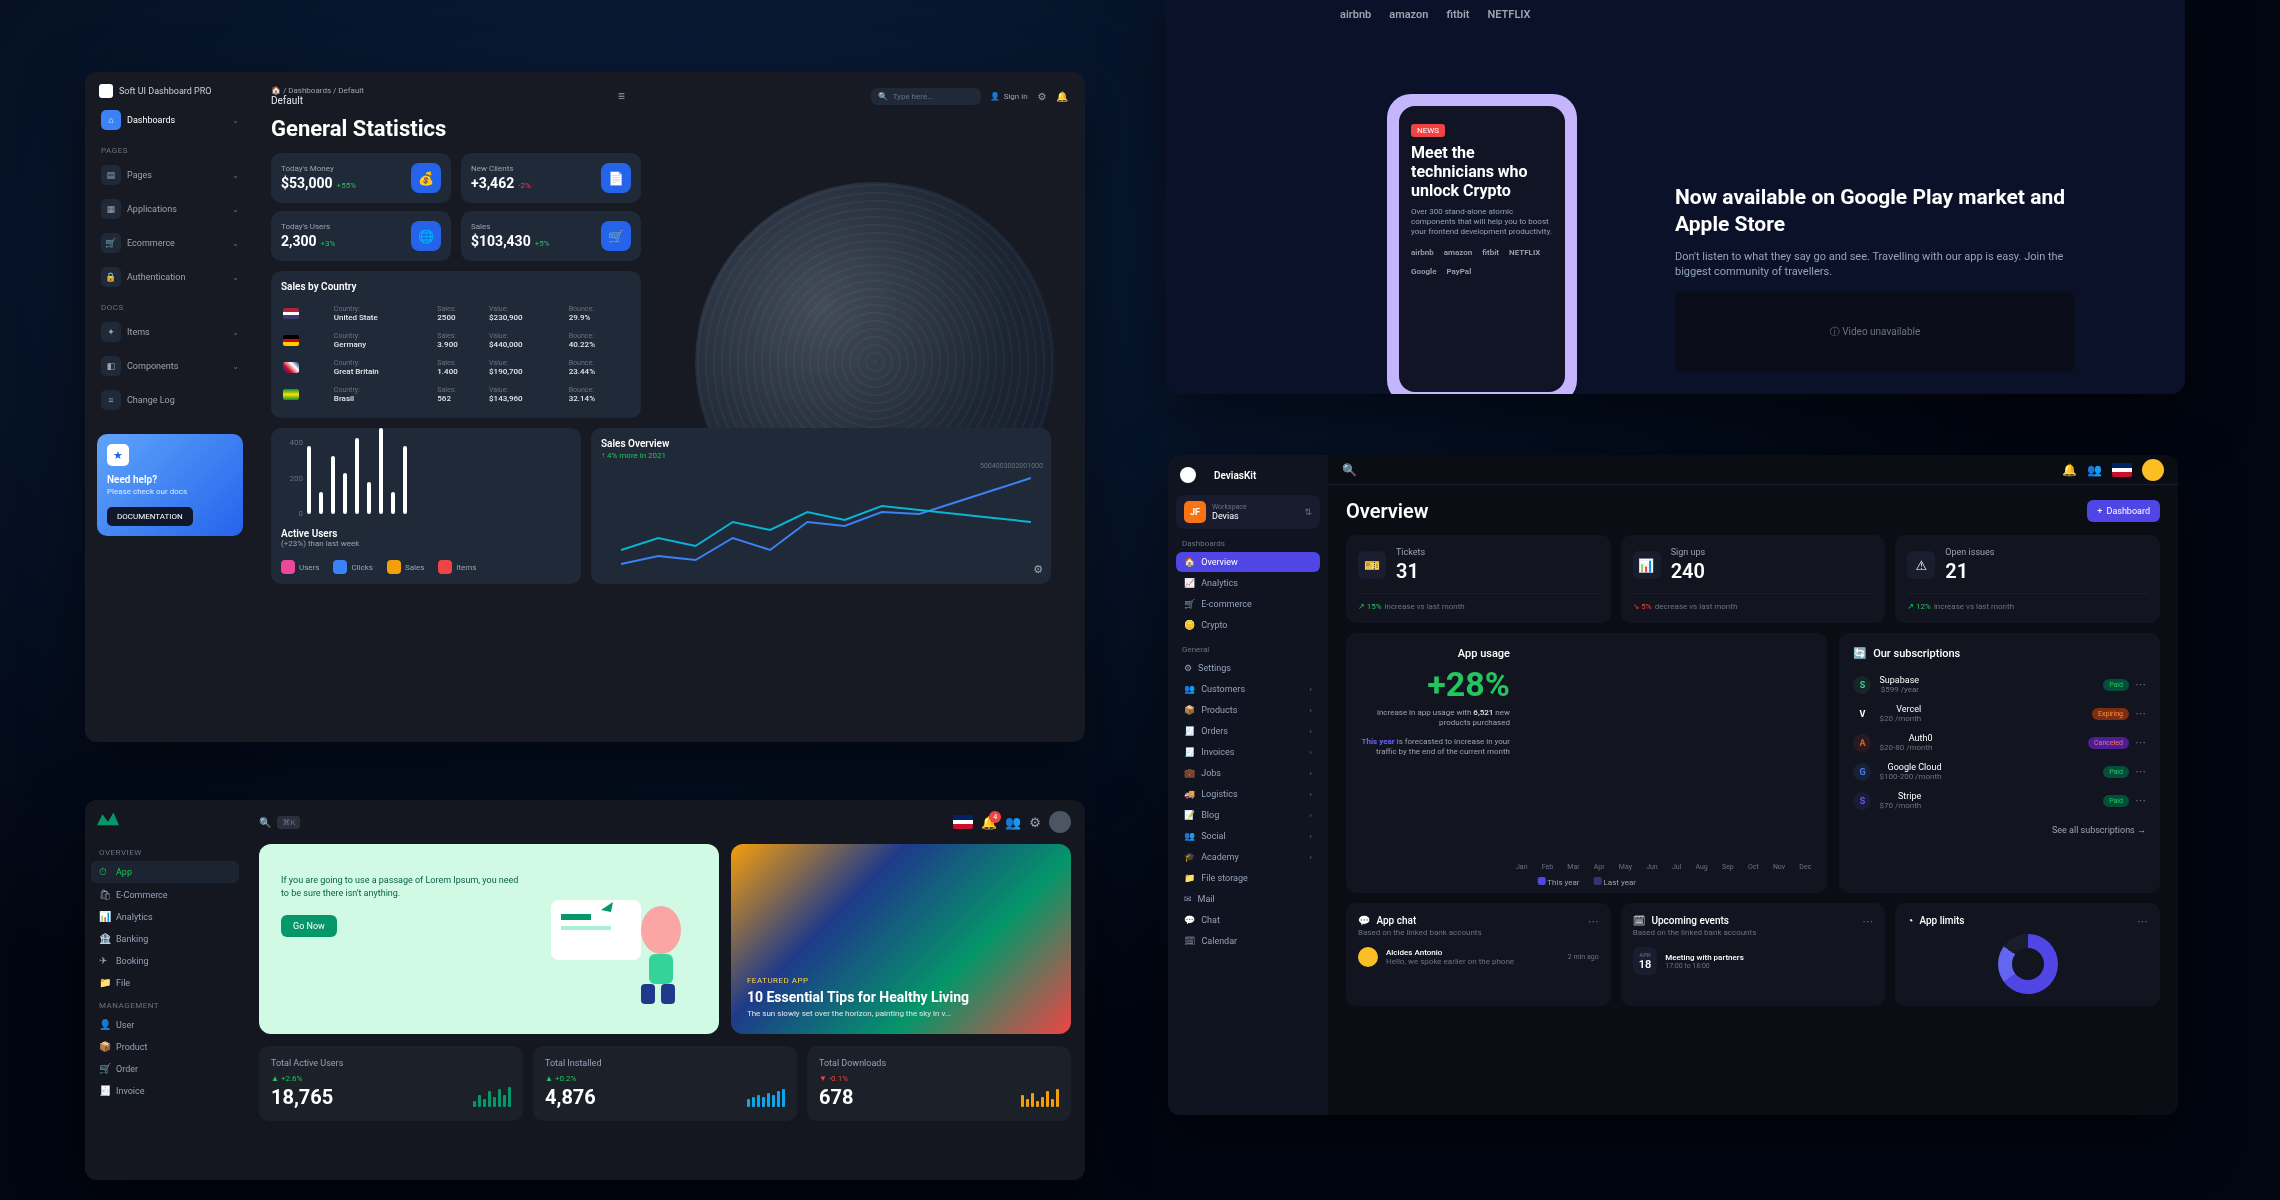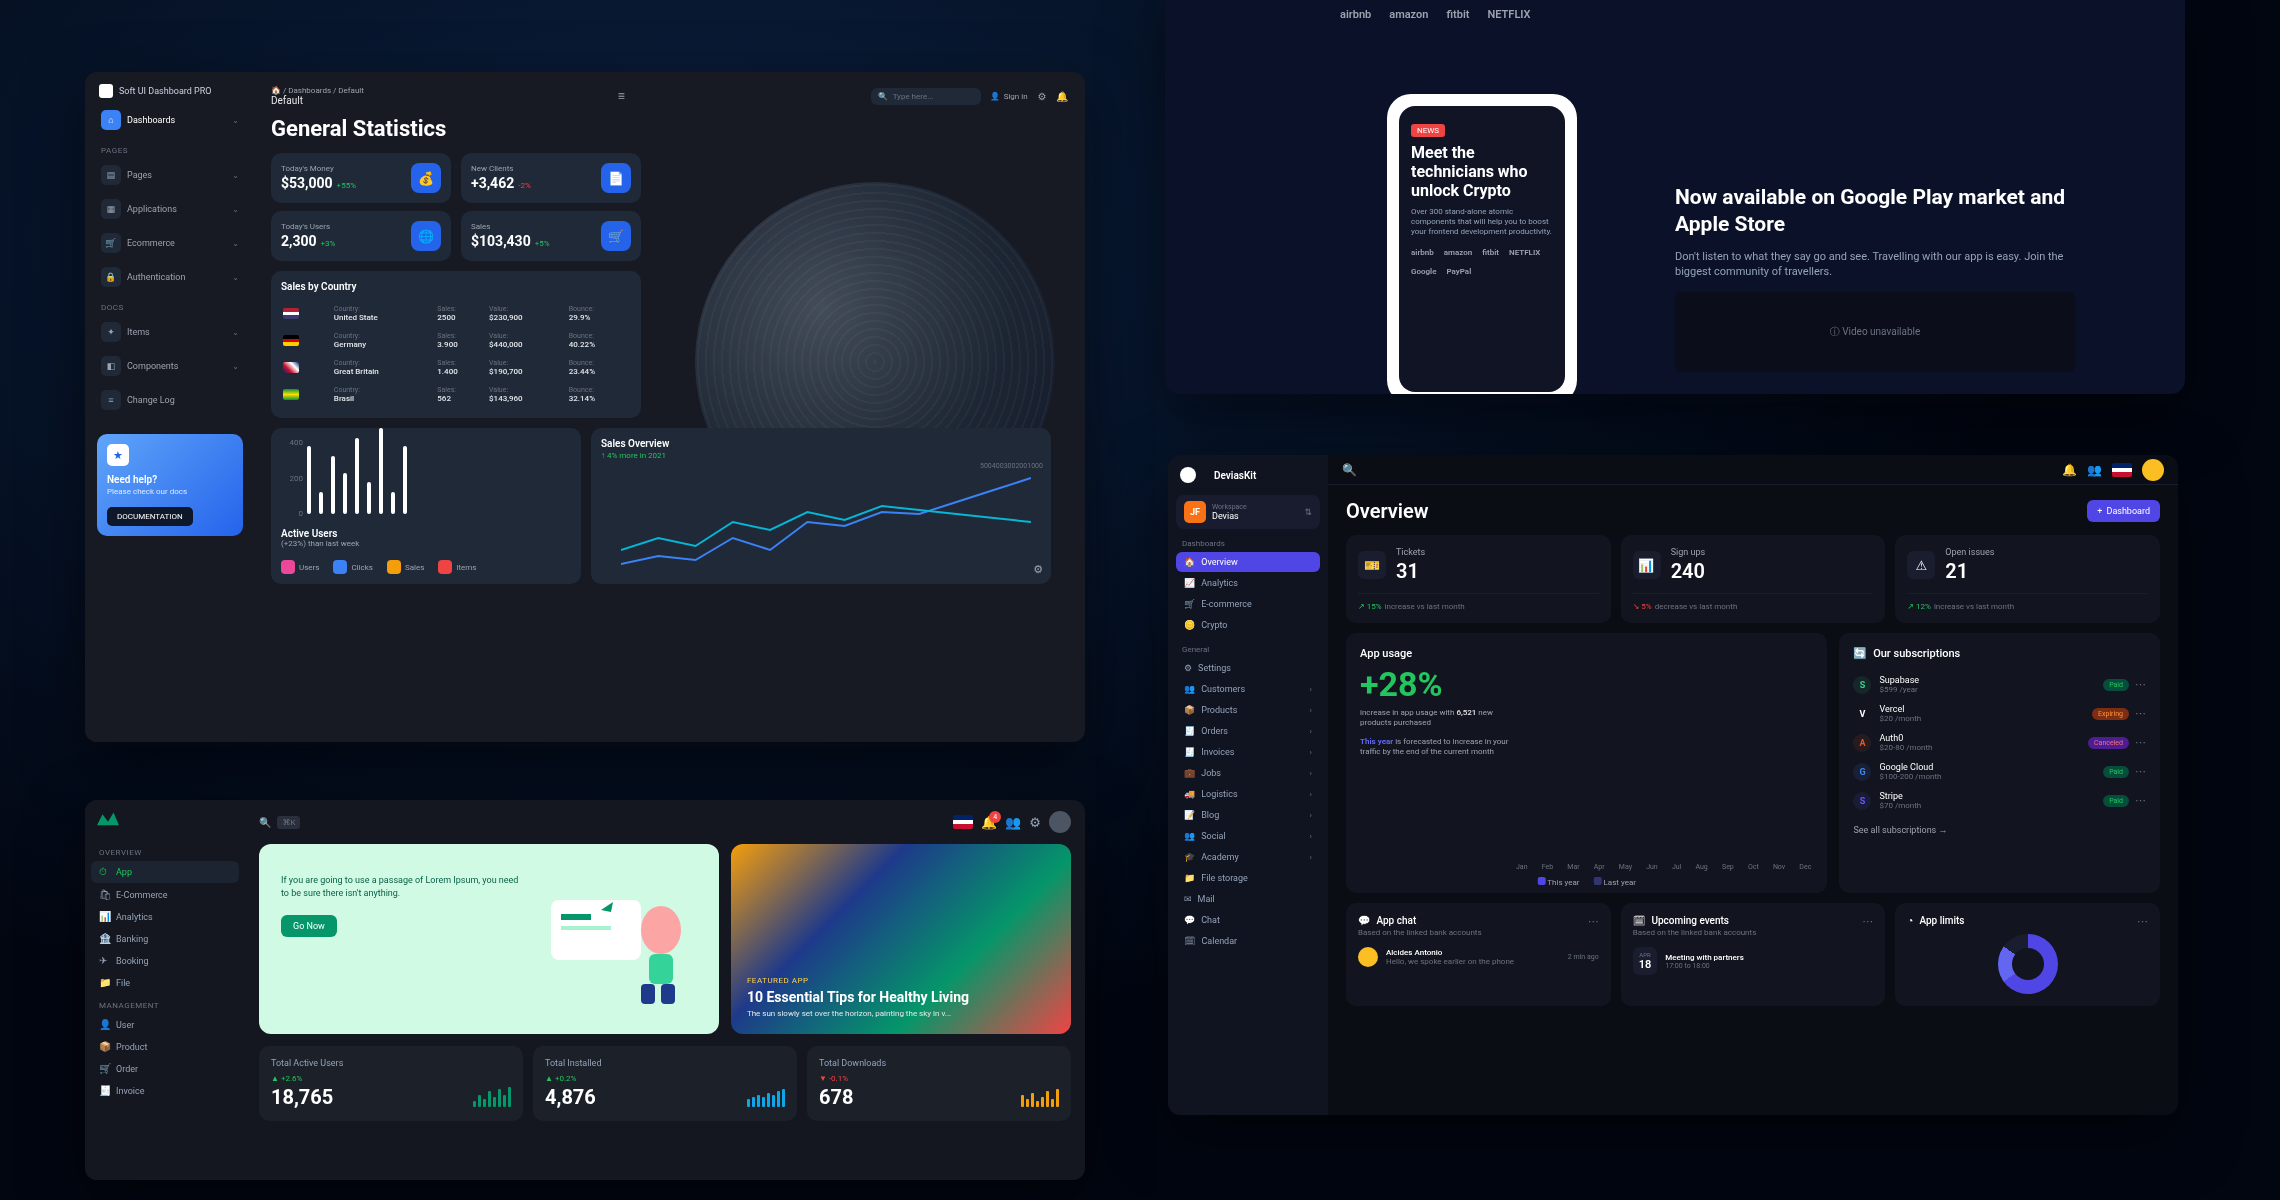--- a/index.html
+++ b/index.html
@@ -61,21 +61,21 @@
 #w1 .line-card { background:#1f2937; border-radius:10px; padding:10px; flex:1; position:relative; }
 #w1 .line-card .t { font-size:10px; font-weight:600; }
 #w1 .line-card .s { font-size:8px; color:#22c55e; margin-top:2px; }
 #w1 .line-card svg { position:absolute; left:30px; right:10px; bottom:10px; height:100px; width:410px; }
 #w1 .line-card .yax { position:absolute; right:8px; top:34px; bottom:10px; display:flex; flex-direction:row; justify-content:space-between; font-size:7px; color:#6b7280; }
 #w1 .gear { position:absolute; right:8px; bottom:8px; font-size:11px; color:#9ca3af; }
 
 
 #w2 { left:1165px; top:-6px; width:1020px; height:400px; background:#0a1128; border-radius:0 0 14px 14px; }
 #w2 .logos { position:absolute; left:175px; top:14px; display:flex; gap:18px; font-size:11px; color:#9ca3af; font-weight:600; align-items:center; }
-#w2 .phone-frame { position:absolute; left:222px; top:100px; width:190px; height:310px; background:#ffffff; border-radius:24px; padding:12px; }
+#w2 .phone-frame { position:absolute; left:222px; top:100px; width:190px; height:310px; background:#c4b5fd; border-radius:24px; padding:12px; }
 #w2 .phone-inner { background:#101425; height:100%; border-radius:16px; padding:12px; }
 #w2 .badge-news { display:inline-block; background:#ef4444; font-size:8px; padding:2px 6px; border-radius:3px; }
 #w2 .phone-inner h3 { font-size:16px; font-weight:700; line-height:1.2; margin:6px 0; }
 #w2 .phone-inner p { font-size:8px; color:#94a3b8; line-height:1.3; }
 #w2 .plogos { display:flex; flex-wrap:wrap; gap:10px; margin-top:10px; font-size:8px; color:#9ca3af; font-weight:600; }
 #w2 .copy { position:absolute; left:510px; top:190px; width:390px; }
 #w2 .copy h2 { font-size:21px; font-weight:700; line-height:1.3; margin-bottom:10px; }
 #w2 .copy p { font-size:11px; color:#94a3b8; line-height:1.4; }
 #w2 .vidbox { position:absolute; left:510px; top:298px; width:400px; height:80px; background:#0b0e1a; border-radius:6px; display:flex; align-items:center; justify-content:center; font-size:10px; color:#6b7280; }
 
@@ -141,21 +141,21 @@
 #w4 .kpi-row { display:flex; gap:10px; }
 #w4 .kpi { flex:1; background:#12151f; border-radius:10px; padding:12px; }
 #w4 .kpi .r1 { display:flex; align-items:center; gap:10px; margin-bottom:10px; }
 #w4 .kpi .icb { width:28px; height:28px; border-radius:6px; background:#1a1d2e; display:flex; align-items:center; justify-content:center; font-size:13px; }
 #w4 .kpi .lbl { font-size:9px; color:#9ca3af; }
 #w4 .kpi .val { font-size:20px; font-weight:600; margin-top:2px; }
 #w4 .kpi .trend { font-size:8px; display:flex; align-items:center; gap:3px; border-top:1px solid #1a1d2e; padding-top:8px; }
 #w4 .kpi .trend .pct.up { color:#22c55e; }
 #w4 .kpi .trend .pct.down { color:#ef4444; }
 #w4 .kpi .trend .txt { color:#6b7280; }
-#w4 .mid-row { display:flex; gap:12px; margin-top:10px; }
+#w4 .mid-row { display:flex; gap:12px; margin-top:10px;text-align:right; }
 #w4 .usage { flex:1.55; background:#12151f; border-radius:10px; padding:14px; }
 #w4 .usage .t { font-size:11px; font-weight:500; }
 #w4 .usage .pct { font-size:34px; font-weight:700; color:#22c55e; margin-top:4px; }
 #w4 .usage .sub { font-size:8px; color:#9ca3af; margin-top:4px; line-height:1.3; }
 #w4 .usage .sub b { color:#e5e7eb; font-weight:500; }
 #w4 .usage .foot { font-size:8px; color:#9ca3af; margin-top:8px; line-height:1.3; }
 #w4 .usage .foot b { color:#6366f1; }
 #w4 .usage { position:relative; height:260px; }
 #w4 .usage .chart-wrap { position:absolute; left:170px; right:16px; top:20px; bottom:36px; }
 #w4 .usage .bars { position:absolute; inset:0; display:flex; align-items:flex-end; gap:4px; }

